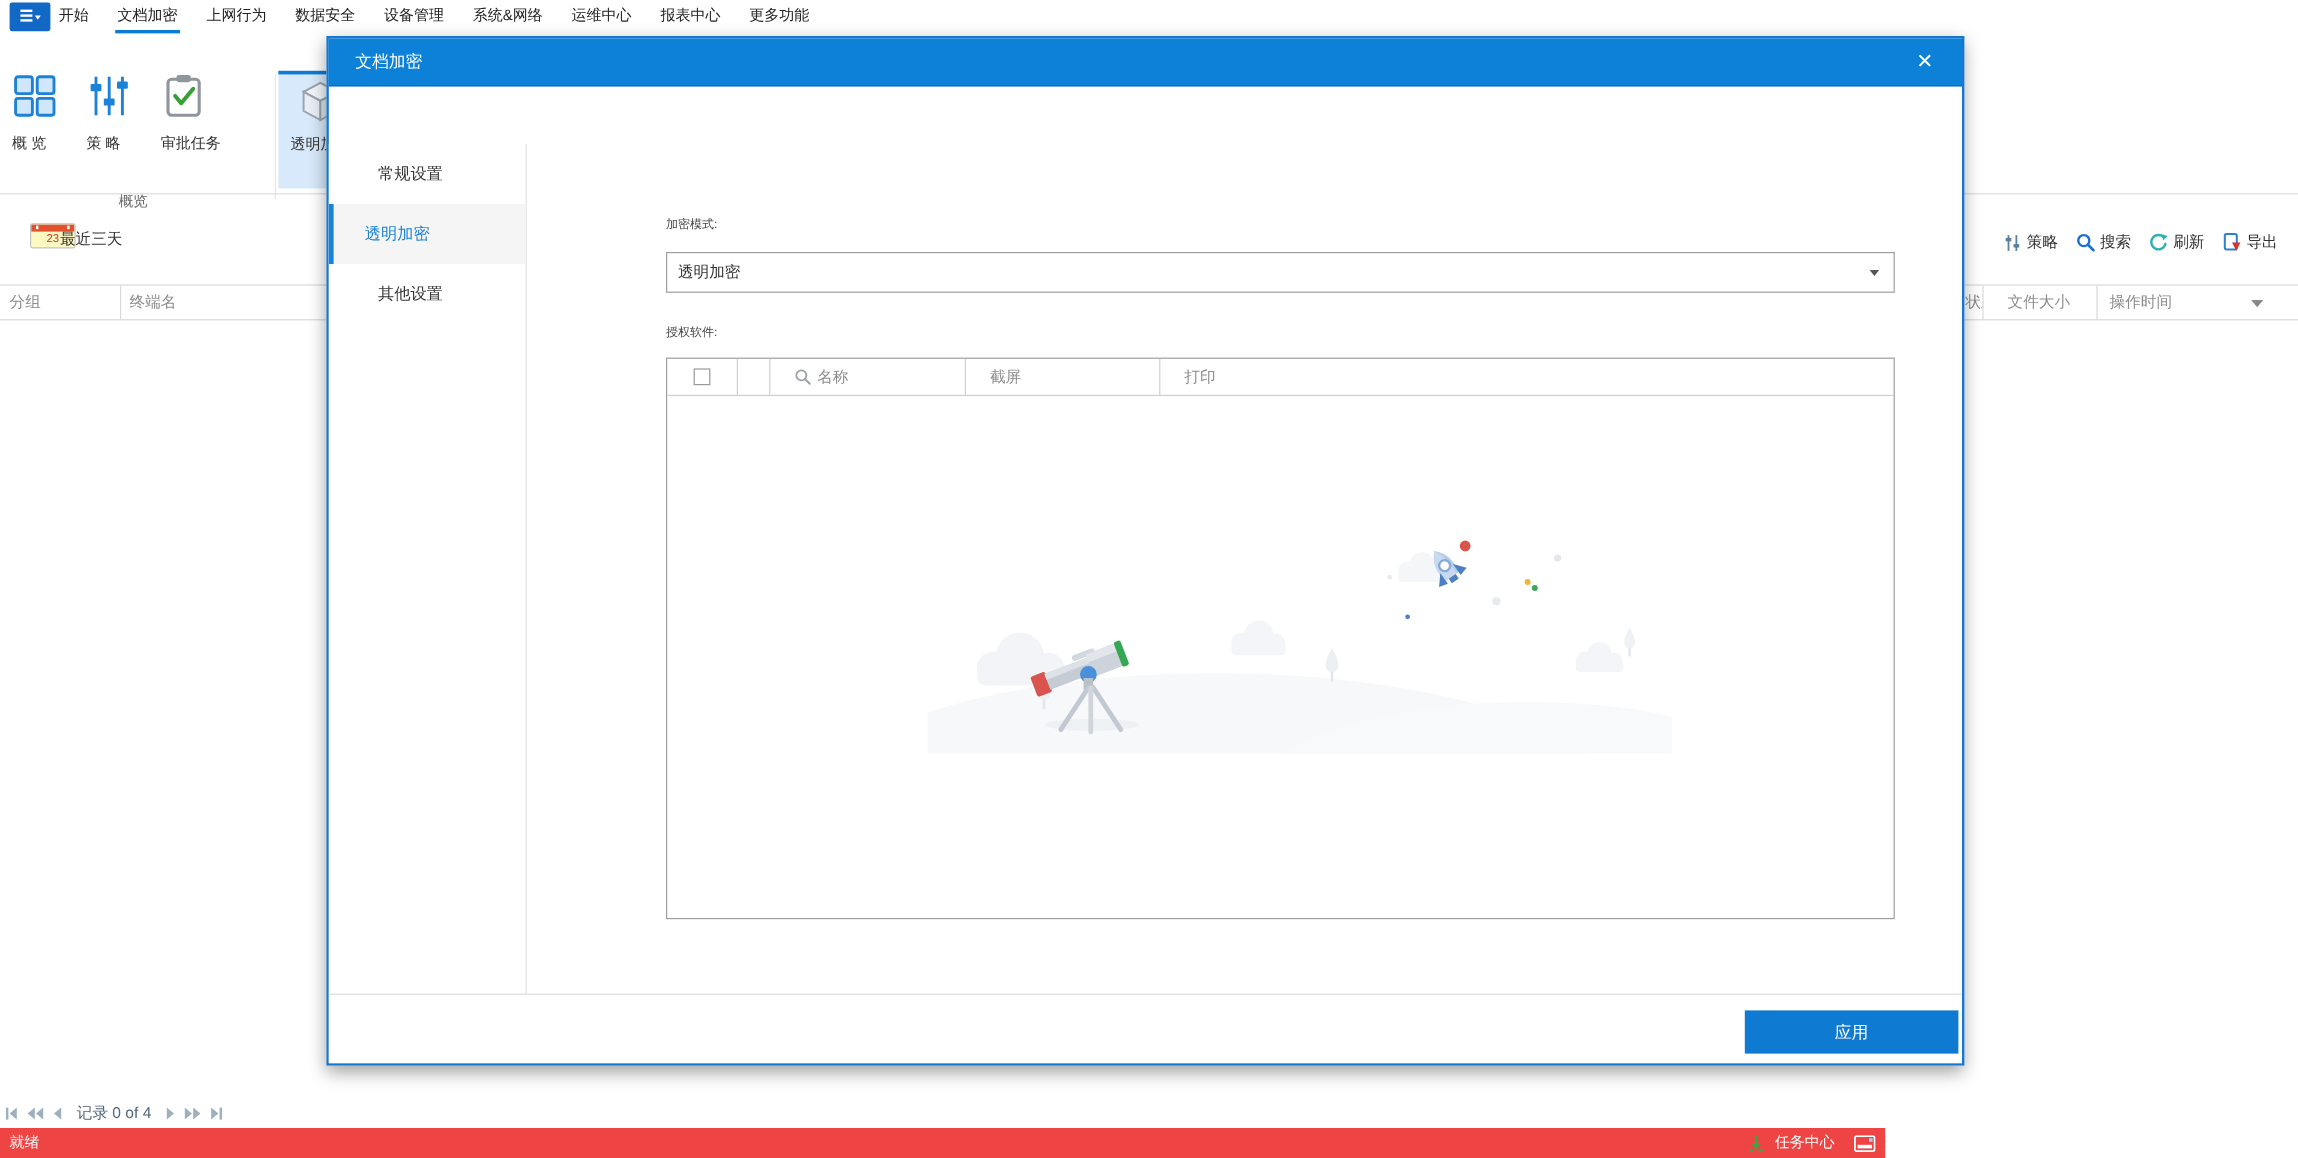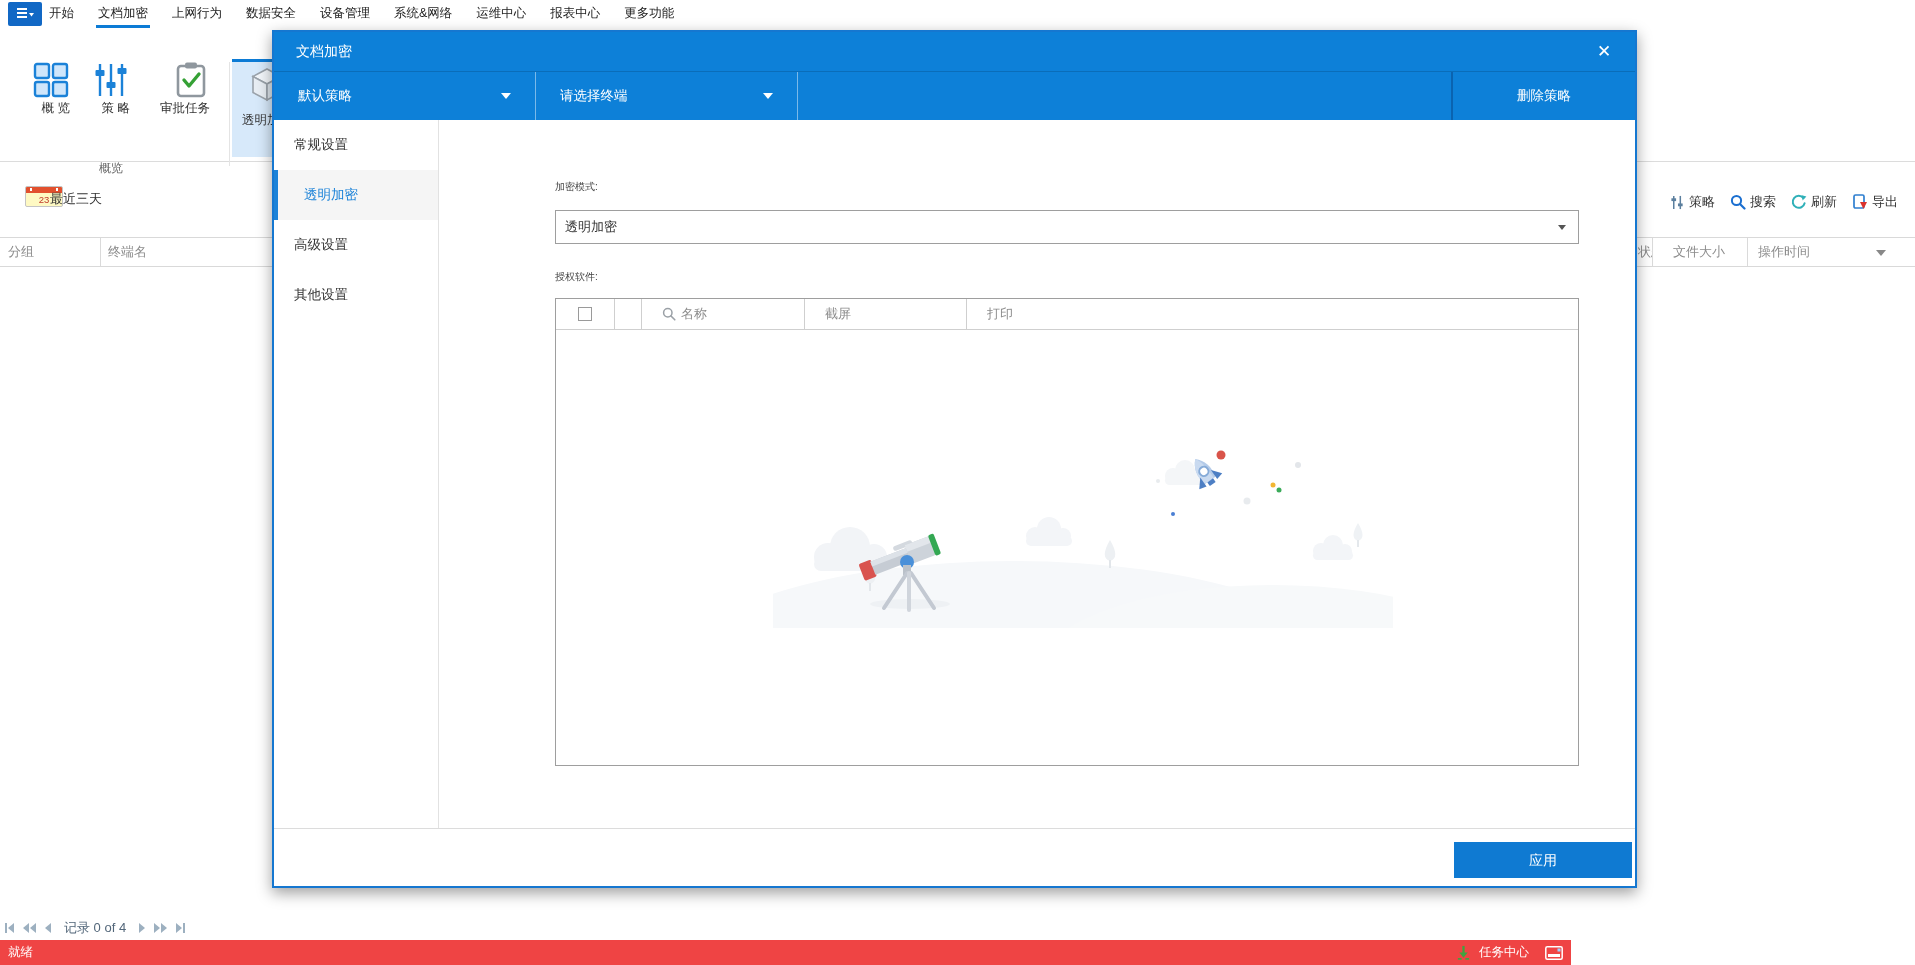--- a/index.html
+++ b/index.html
@@ -10,21 +10,21 @@
     color:#333; font-size:13px;
   }
   
   .menubar { position:absolute; left:0; top:0; width:1915px; height:28px; background:#fff; }
   .app-btn { position:absolute; left:8px; top:2px; width:34px; height:24px; background:#1168c5; border-radius:2px; display:flex; align-items:center; justify-content:center; cursor:pointer; }
   .menu-items { position:absolute; left:49px; top:0; height:28px; display:flex; gap:24px; align-items:flex-start; }
   .menu-item { font-size:12.5px; color:#222; height:28px; line-height:26px; cursor:pointer; position:relative; white-space:nowrap; }
   .menu-item.selected::after { content:""; position:absolute; left:-2px; right:-2px; bottom:0; height:3px; background:#0c7bd5; }
   
   .ribbon { position:absolute; left:0; top:28px; width:1915px; height:134px; background:#fff; border-bottom:1px solid #dcdcdc; }
-  .rb-btn { position:absolute; top:33px; height:72px; display:flex; flex-direction:column; align-items:flex-end; justify-content:flex-start; gap:1px; cursor:pointer; }
+  .rb-btn { position:absolute; top:33px; height:72px; display:flex; flex-direction:column; align-items:flex-start; justify-content:flex-start; gap:12px; cursor:pointer; }
   .rb-btn .rb-label { font-size:12.5px; color:#333; white-space:nowrap; }
   .rb-sep { position:absolute; left:229px; top:34px; width:1px; height:104px; background:#e4e4e4; }
   .rb-highlight { position:absolute; left:232px; top:31px; width:70px; height:98px; background:#d7e9fa; border-top:3px solid #0c7bd5; display:flex; flex-direction:column; align-items:center; padding-top:4px; gap:8px; overflow:hidden; cursor:pointer; }
   .rb-highlight .rb-label { font-size:12.5px; color:#333; white-space:nowrap; }
   .rb-group-label { position:absolute; left:0; top:132px; width:222px; text-align:center; font-size:12px; color:#666; }
   
   .cal-icon { position:absolute; left:25px; top:186px; width:38px; height:21px; border:1px solid #c4c4c4; background:#fef9c3; border-radius:2px; overflow:hidden; }
   .cal-top { height:6px; background:#e2502e; position:relative; }
   .cal-top i { position:absolute; top:1px; width:2px; height:3px; background:#fff; }
   .cal-num { display:block; text-align:center; font-size:9.5px; line-height:14px; color:#c0392b; }
@@ -51,21 +51,21 @@
   .modal { position:absolute; left:272px; top:30px; width:1365px; height:858px; background:#fff; border:2px solid #1577d0; box-shadow:0 5px 14px rgba(0,0,0,.38); }
   .m-title { position:absolute; left:0; top:0; width:100%; height:40px; background:#0d80d8; border-bottom:1px solid rgba(9,92,160,.55); }
   .m-title-text { position:absolute; left:22px; top:0; line-height:39px; color:#fff; font-size:14px; }
   .m-close { position:absolute; right:18px; top:0; width:26px; height:39px; line-height:39px; text-align:center; color:#fff; font-size:17px; cursor:pointer; }
   .m-toolbar { position:absolute; left:0; top:40px; width:100%; height:48px; background:#0d80d8; display:flex; }
   .m-dd { width:262px; position:relative; border-right:1px solid rgba(255,255,255,.45); color:#fff; font-size:13.5px; line-height:48px; padding-left:24px; cursor:pointer; }
   .m-dd .caret { position:absolute; right:24px; top:21px; width:0; height:0; border-left:5px solid transparent; border-right:5px solid transparent; border-top:6px solid #fff; }
   .m-spacer { flex:1; }
   .m-del { width:184px; border-left:2px solid #0a63b0; color:#fff; font-size:13.5px; line-height:48px; text-align:center; cursor:pointer; }
   .m-nav { position:absolute; left:0; top:88px; width:165px; height:708px; background:#fff; border-right:1px solid #e2e2e2; }
-  .m-nav-item { height:50px; line-height:50px; padding-left:20px; font-size:13.5px; color:#333; cursor:pointer; }
+  .m-nav-item { height:50px; line-height:50px; padding-left:41px; font-size:13.5px; color:#333; cursor:pointer; }
   .m-nav-item.selected { background:#f5f5f5; color:#1b82d8; border-left:4px solid #1b82d8; padding-left:26px; }
   .m-label { position:absolute; left:281px; font-size:10px; color:#444; }
   .m-select { position:absolute; left:281px; top:178px; width:1024px; height:34px; border:1px solid #9e9e9e; background:#fff; line-height:32px; padding-left:9px; font-size:13px; color:#333; cursor:pointer; }
   .m-select .caret { position:absolute; right:12px; top:14px; width:0; height:0; border-left:4px solid transparent; border-right:4px solid transparent; border-top:5px solid #555; }
   .m-table { position:absolute; left:281px; top:266px; width:1024px; height:468px; border:1px solid #9e9e9e; background:#fff; }
   .mt-head { position:absolute; left:0; top:0; width:100%; height:31px; border-bottom:1px solid #cfcfcf; display:flex; }
   .mt-cell { height:30px; line-height:30px; font-size:13px; color:#8c8c8c; border-left:1px solid #cfcfcf; display:flex; align-items:center; gap:5px; padding-left:20px; }
   .mt-cell:first-child { border-left:none; justify-content:center; padding-left:0; }
   .mt-c1 { width:58px; } .mt-c2 { width:27px; } .mt-c3 { width:163px; } .mt-c4 { width:162px; } .mt-c5 { flex:1; }
   .mt-checkbox { width:14px; height:14px; border:1px solid #9a9a9a; background:#fff; cursor:pointer; }
@@ -232,37 +232,24 @@
       <rect x="12.5" y="2.5" width="3" height="3" fill="#9fd1ff"></rect>
     </svg>
   </div>
 </div>
 
 <div class="modal">
   <div class="m-title">
     <div class="m-title-text">文档加密</div>
     <div class="m-close">✕</div>
   </div>
-  <div class="m-toolbar">
-    <div class="m-dd">
-      <span>默认策略</span>
-      <div class="caret"></div>
-    </div>
-    <div class="m-dd">
-      <span>请选择终端</span>
-      <div class="caret"></div>
-    </div>
-    <div class="m-spacer"></div>
-    <div class="m-del">删除策略</div>
-  </div>
 
   <div class="m-nav">
     <div class="m-nav-item">常规设置</div>
     <div class="m-nav-item selected">透明加密</div>
-    <div class="m-nav-item">高级设置</div>
     <div class="m-nav-item">其他设置</div>
   </div>
 
   <div class="m-label" style="top:148px;">加密模式:</div>
   <div class="m-select">
     <span>透明加密</span>
     <div class="caret"></div>
   </div>
 
   <div class="m-label" style="top:238px;">授权软件:</div>

